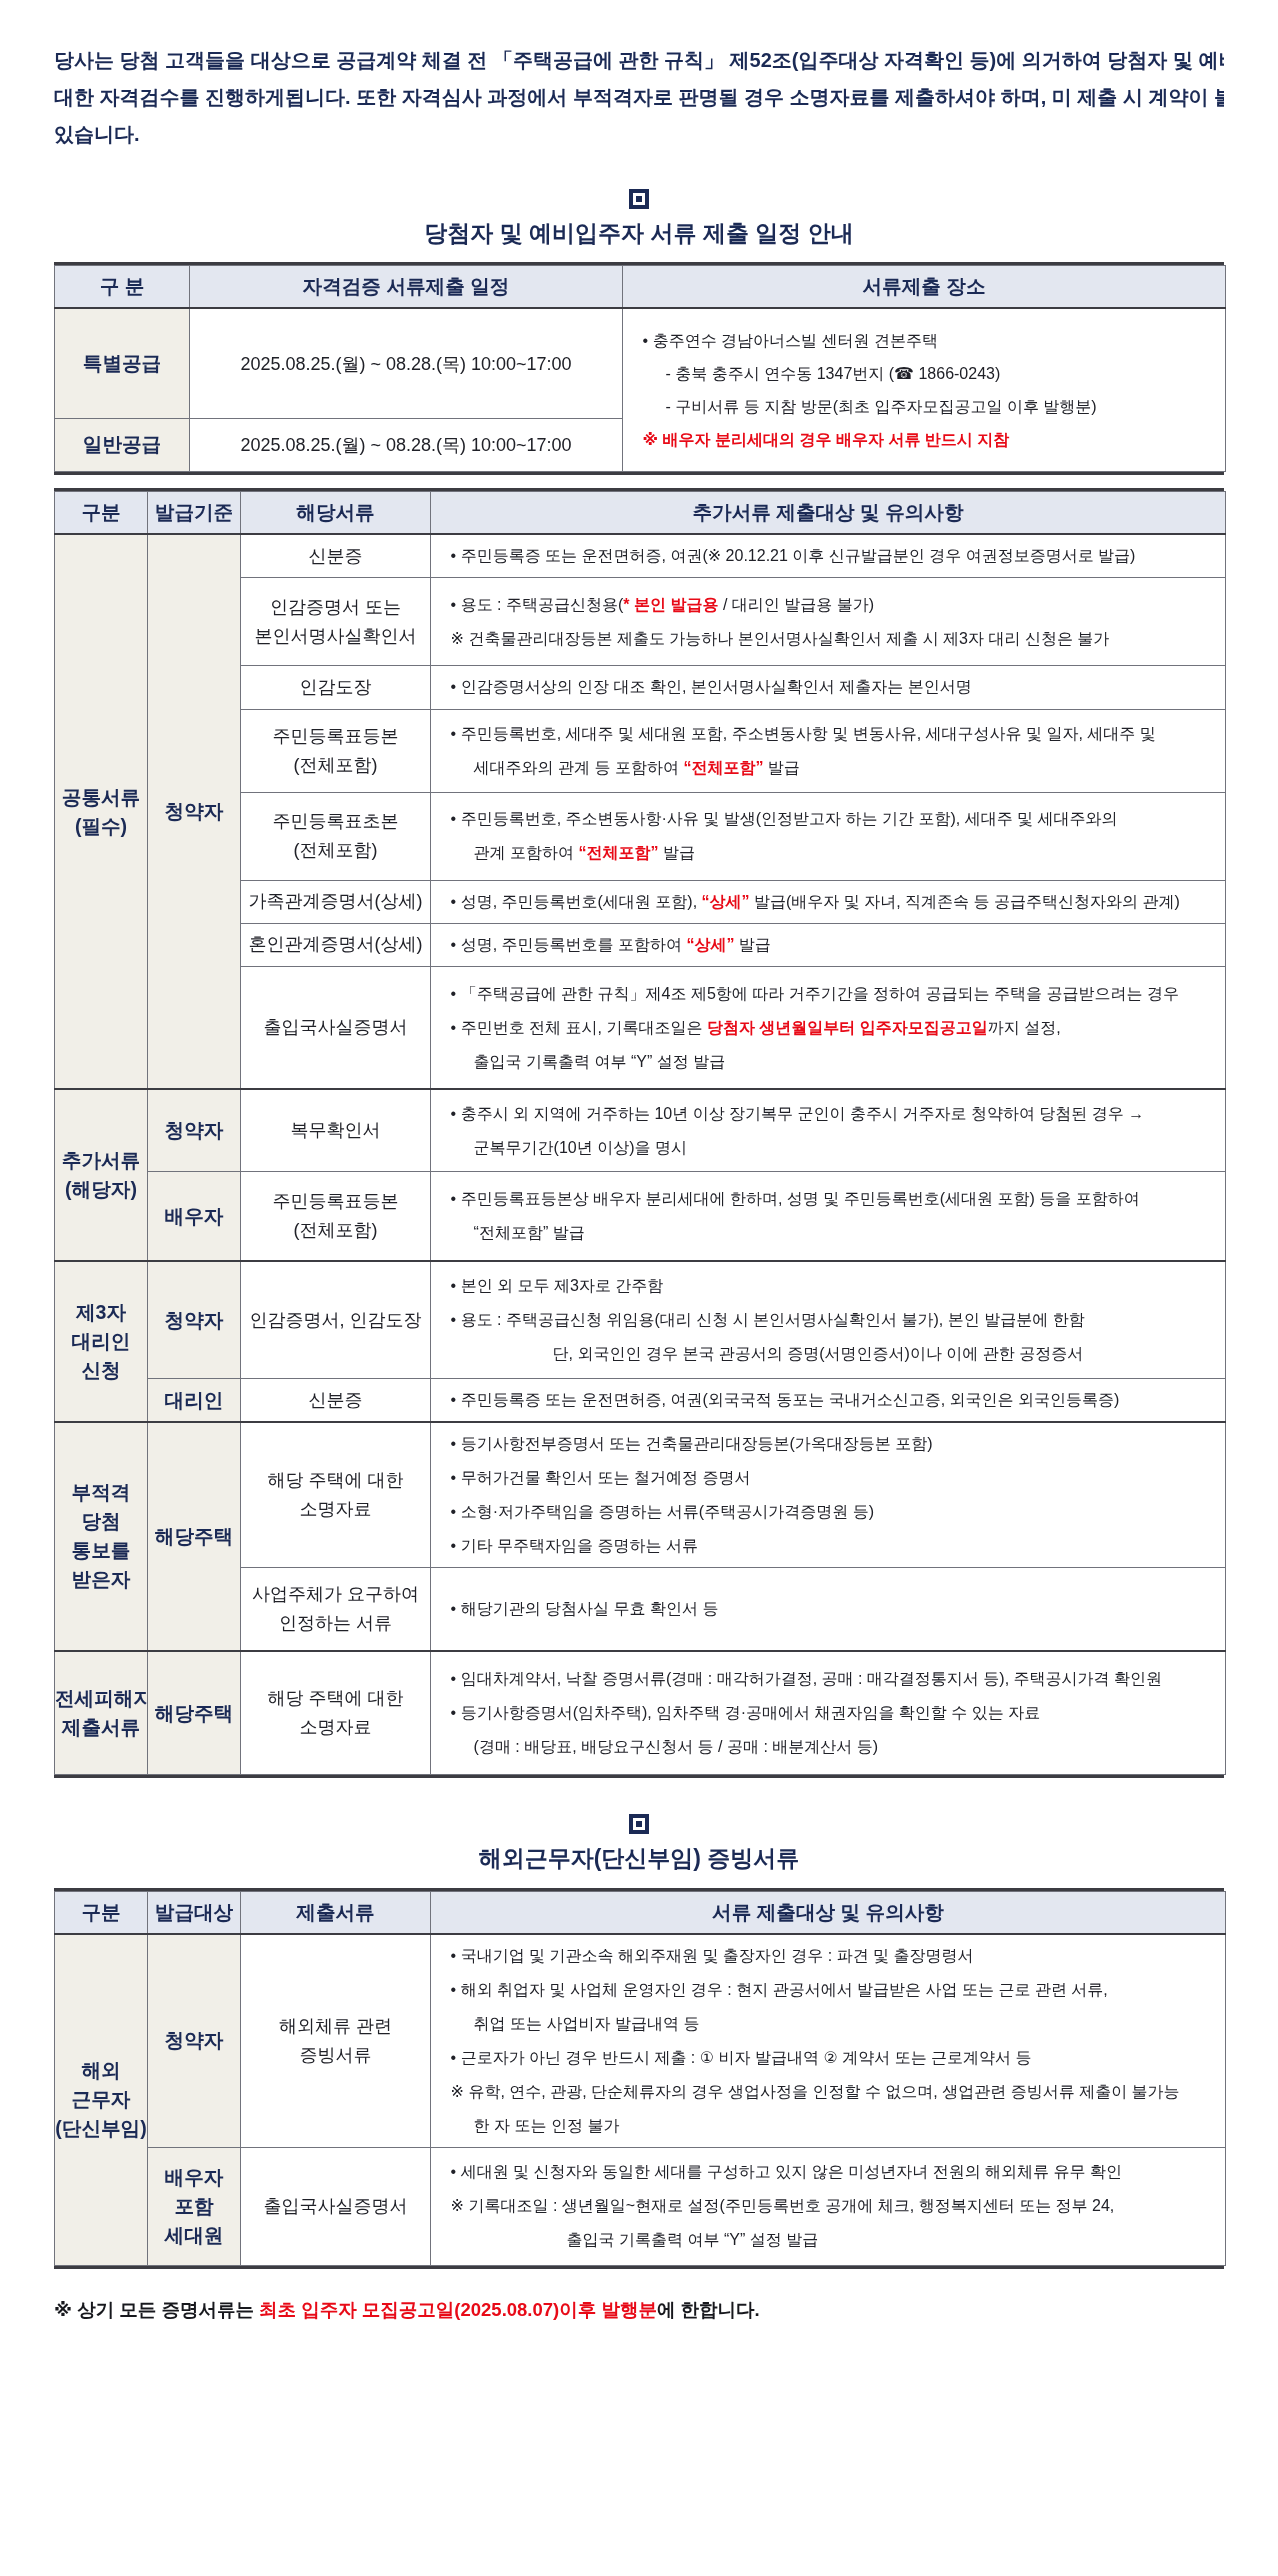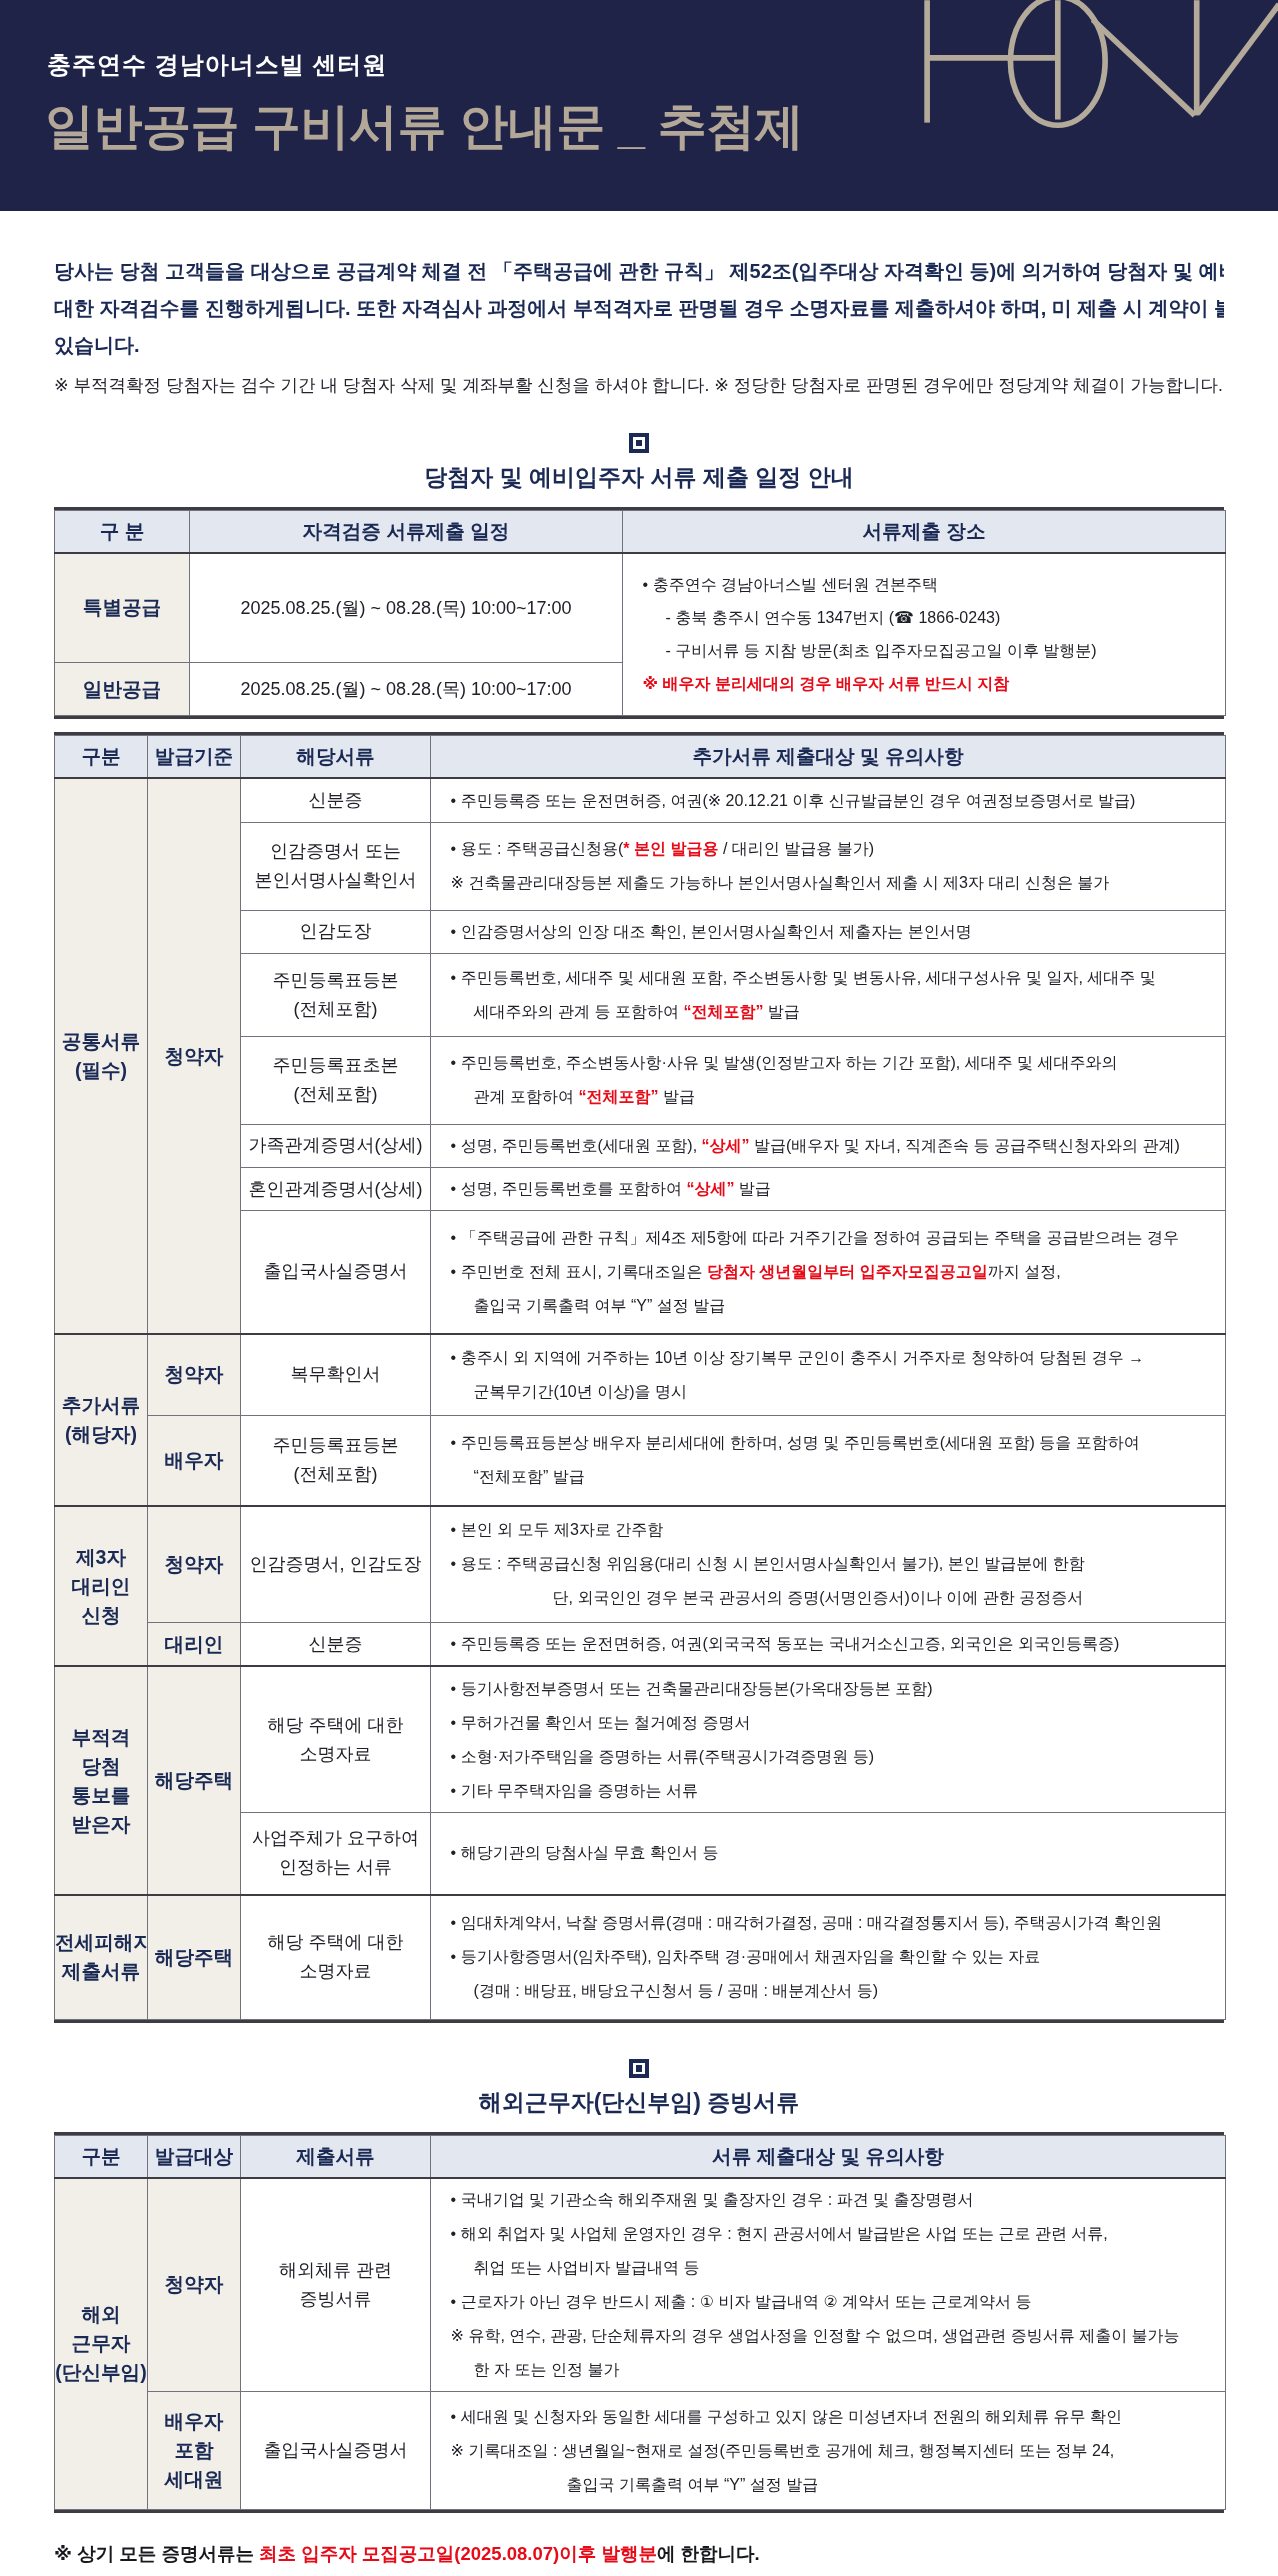--- a/index.html
+++ b/index.html
@@ -44,43 +44,29 @@
   .b{font-weight:800;}
 
   .foot{margin-top:25px;}
   .foot .ln{font-size:18.5px;line-height:32px;font-weight:600;color:#17181d;white-space:nowrap;overflow:hidden;}
 </style>
 </head>
 <body>
 
 <div class="page">
 
-  <header class="hd">
-    <div class="hd-sub">충주연수 경남아너스빌 센터원</div>
-    <div class="hd-title">일반공급 구비서류 안내문 _ 추첨제</div>
-    <svg class="logo" width="355" height="129" viewBox="0 0 690 250" aria-hidden="true">
-      <line x1="8" y1="0" x2="8" y2="238"></line>
-      <line x1="8" y1="112" x2="262" y2="112"></line>
-      <ellipse cx="262" cy="118" rx="92" ry="125"></ellipse>
-      <line x1="262" y1="0" x2="262" y2="232"></line>
-      <line x1="330" y1="38" x2="528" y2="224"></line>
-      <line x1="532" y1="0" x2="532" y2="224"></line>
-      <line x1="534" y1="220" x2="692" y2="8"></line>
-    </svg>
-  </header>
 
   <main class="content">
 
     <section class="intro">
       <div class="intro-p">
           <div class="ln"><span>당사는 당첨 고객들을 대상으로 공급계약 체결 전 「주택공급에 관한 규칙」 제52조(입주대상 자격확인 등)에 의거하여 당첨자 및 예비입주자에</span></div>
           <div class="ln"><span>대한 자격검수를 진행하게됩니다. 또한 자격심사 과정에서 부적격자로 판명될 경우 소명자료를 제출하셔야 하며, 미 제출 시 계약이 불가할 수</span></div>
           <div class="ln"><span>있습니다.</span></div>
         </div>
-      <div class="intro-note">※ 부적격확정 당첨자는 검수 기간 내 당첨자 삭제 및 계좌부활 신청을 하셔야 합니다. ※ 정당한 당첨자로 판명된 경우에만 정당계약 체결이 가능합니다.</div>
     </section>
 
     <div class="sec-title">
       <span class="sq"></span>
       <span>당첨자 및 예비입주자 서류 제출 일정 안내</span>
     </div>
 
     <div class="tw">
       <table class="t1">
         <colgroup>

